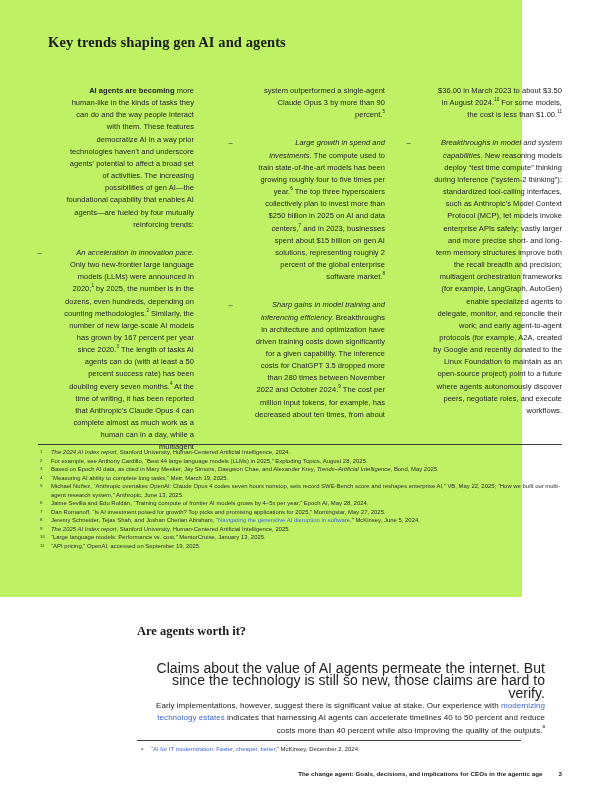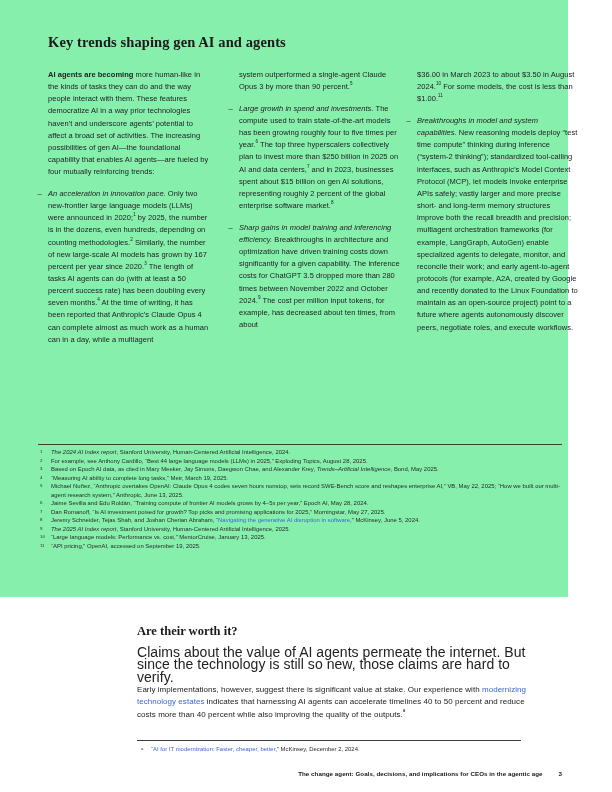--- a/index.html
+++ b/index.html
@@ -1,24 +1,24 @@
 <!DOCTYPE html>
 <html><head>
 <meta charset="utf-8">
 <style>
   html,body{margin:0;padding:0;}
   body{background:#9a9a9a;font-family:"Liberation Sans",sans-serif;}
   .page{position:relative;width:612px;height:792px;margin:0 auto;background:#ffffff;overflow:hidden;color:#212121;}
-  .top-block{position:absolute;left:0;top:0;width:568px;height:597px;background:#86efac;}
+  .top-block{position:absolute;left:0;top:0;width:522px;height:597px;background:#bef264;}
   .s1-title{position:absolute;left:48px;top:34px;font-family:"Liberation Serif",serif;font-weight:700;font-size:14.5px;color:#191919;letter-spacing:0.1px;}
   .columns{position:absolute;left:48px;top:69px;display:flex;}
   .col{width:162px;}
   .col.c2{margin-left:29px;width:162px;}
   .col.c3{margin-left:16px;width:161px;}
-  p.body{margin:0;font-size:7.5px;line-height:12.15px;letter-spacing:0.04px;color:#222;}
+  p.body{margin:16px;font-size:7.5px;line-height:12.15px;letter-spacing:0.04px;color:#222;text-align:right;}
   .bullet{position:relative;margin-top:9.5px;}
   .bullet .dash{position:absolute;left:-10.5px;top:0;font-size:7.5px;line-height:12.15px;color:#222;}
   em{}
   strong{font-weight:700;}
   sup.fnref{font-size:4.6px;line-height:0;position:relative;top:-0.5px;vertical-align:super;letter-spacing:0;}
   a.link{color:#3d64d8;text-decoration:none;cursor:pointer;}
   .fn-rule{position:absolute;left:38px;top:444px;width:524px;height:1px;background:#3c3c3c;}
   .footnotes{position:absolute;left:38px;top:448px;width:526px;}
   .fn-row{display:flex;align-items:flex-start;}
   .fn-marker{flex:none;width:13px;font-size:4.4px;line-height:8.5px;color:#2a2a2a;padding-left:2px;box-sizing:border-box;}
@@ -113,21 +113,21 @@
           <span class="fn-text"><span>“Large language models: Performance vs. cost,” MentorCruise, January 13, 2025.</span></span>
         </div>
         <div class="fn-row">
           <span class="fn-marker">11</span>
           <span class="fn-text"><span>“API pricing,” OpenAI, accessed on September 19, 2025.</span></span>
         </div>
       </div>
   </div>
 
   <div>
-    <div class="s2-title">Are their worth it?</div>
+    <div class="s2-title">Are agents worth it?</div>
     <p class="s2-para1 body" style="font-size:14px;line-height:12.3px;"><span>Claims about the value of AI agents permeate the internet. But since the technology is still so new, those claims are hard to verify.</span></p>
     <p class="s2-para2 body" style="font-size:8px;line-height:12.3px;"><span>Early implementations, however, suggest there is significant value at stake. Our experience with </span><a href="#" class="link">modernizing technology estates</a><span> indicates that harnessing AI agents can accelerate timelines 40 to 50 percent and reduce costs more than 40 percent while also improving the quality of the outputs.</span><sup class="fnref">a</sup></p>
     <div class="s2-rule"></div>
     <div class="s2-fn">
       <span class="fn-marker">a</span>
       <span class="fn-text"><span>“</span><a href="#" class="link">AI for IT modernization: Faster, cheaper, better</a><span>,” McKinsey, December 2, 2024.</span></span>
     </div>
   </div>
 
   <div class="footer">

